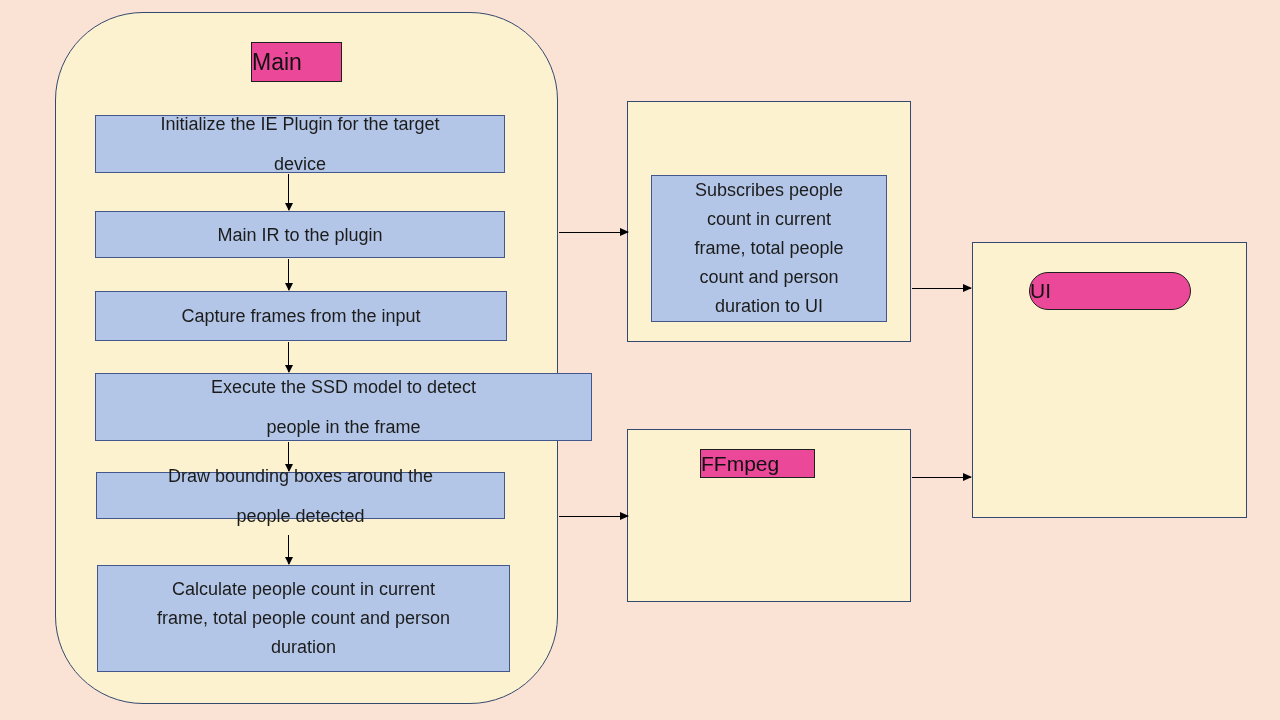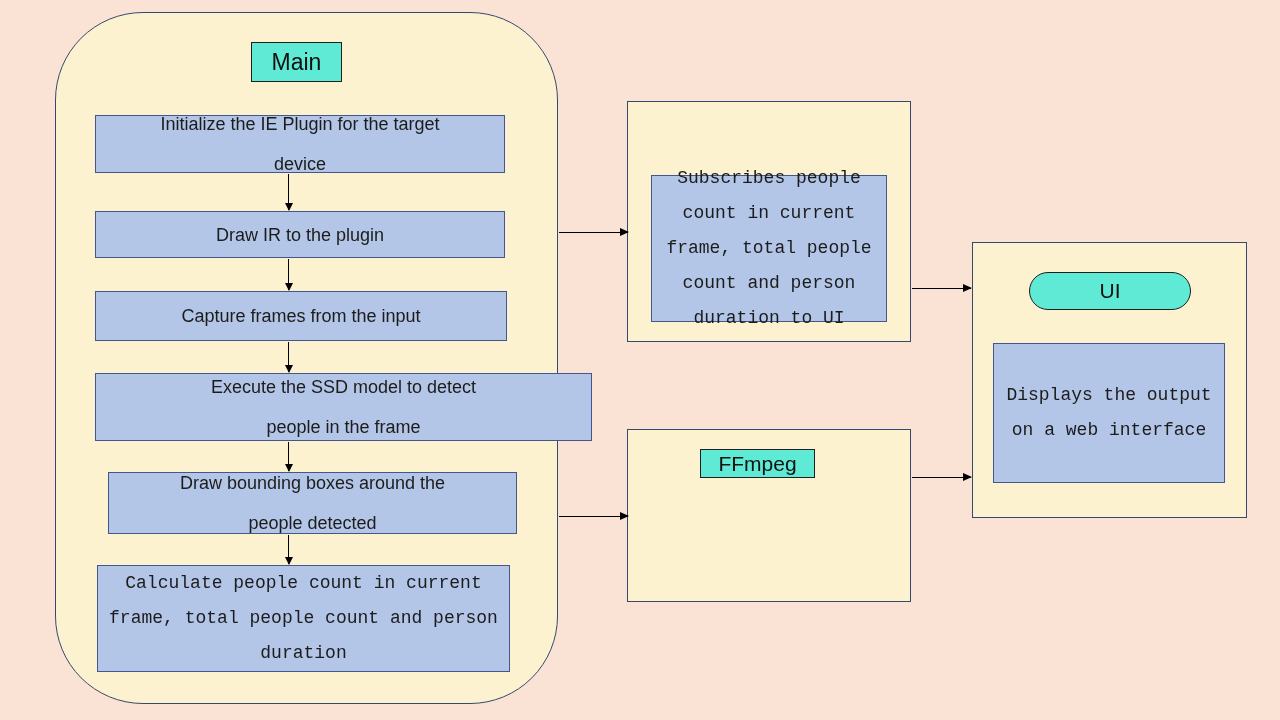--- a/index.html
+++ b/index.html
@@ -25,47 +25,46 @@
     background: #fdf2d0;
     border: 1.5px solid #34496e;
     box-sizing: border-box;
   }
   .group.rounded {
     border-radius: 88px;
   }
   
   .title-box {
     position: absolute;
-    background: #5eead4;
+    background: #ec4899;
     border: 1.6px solid #1f1f1f;
     box-sizing: border-box;
     display: flex;
     align-items: center;
-    justify-content: center;
     font-size: 21px;
     color: #111111;
     z-index: 3;
   }
   .title-box.big { font-size: 23px; }
   
   .process {
     position: absolute;
     background: #b3c6e7;
     border: 1.4px solid #44578c;
     box-sizing: border-box;
     display: flex;
     align-items: center;
     justify-content: center;
     text-align: center;
     font-size: 18px;
     line-height: 40px;
     white-space: pre-line;
     z-index: 3;
   }
-  .process.tall { line-height: 35px; font-family: Liberation Mono, monospace; }
+  .process.tall { line-height: 29px; }
   
   .v-arrow {
     position: absolute;
     width: 0;
     border-left: 1.6px solid #000000;
     z-index: 2;
   }
   .v-arrow::after {
     content: "";
     position: absolute;
@@ -105,34 +104,34 @@
 
   <div class="title-box big" style="left:251px; top:42px; width:91px; height:40px;">
     <span>Main</span>
   </div>
 
   <div class="process" style="left:95px; top:115px; width:410px; height:58px;">Initialize the IE Plugin for the target
 device</div>
 
   <div class="v-arrow" style="left:288px; top:174px; height:36px;"></div>
 
-  <div class="process" style="left:95px; top:211px; width:410px; height:47px;">Draw IR to the plugin</div>
+  <div class="process" style="left:95px; top:211px; width:410px; height:47px;">Main IR to the plugin</div>
 
   <div class="v-arrow" style="left:288px; top:259px; height:31px;"></div>
 
   <div class="process" style="left:95px; top:291px; width:412px; height:50px;">Capture frames from the input</div>
 
   <div class="v-arrow" style="left:288px; top:342px; height:30px;"></div>
 
   <div class="process" style="left:95px; top:373px; width:497px; height:68px;">Execute the SSD model to detect
 people in the frame</div>
 
   <div class="v-arrow" style="left:288px; top:442px; height:29px;"></div>
 
-  <div class="process" style="left:96px; top:472px; width:409px; height:62px;margin-left:12px;">Draw bounding boxes around the
+  <div class="process" style="left:96px; top:472px; width:409px; height:47px;">Draw bounding boxes around the
 people detected</div>
 
   <div class="v-arrow" style="left:288px; top:535px; height:29px;"></div>
 
   <div class="process tall" style="left:97px; top:565px; width:413px; height:107px;">Calculate people count in current
 frame, total people count and person
 duration</div>
 
   <div class="h-arrow" style="left:559px; top:232px; width:69px;"></div>
   <div class="h-arrow" style="left:559px; top:516px; width:69px;"></div>
@@ -154,16 +153,14 @@
     <span>FFmpeg</span>
   </div>
 
 
   <div class="group" style="left:972px; top:242px; width:275px; height:276px;"></div>
 
   <div class="title-box" style="left:1029px; top:272px; width:162px; height:38px;border-radius:19px;">
     <span>UI</span>
   </div>
 
-  <div class="process tall" style="left:993px; top:343px; width:232px; height:140px;">Displays the output
-on a web interface</div>
 
 </div>
 
 </body></html>

